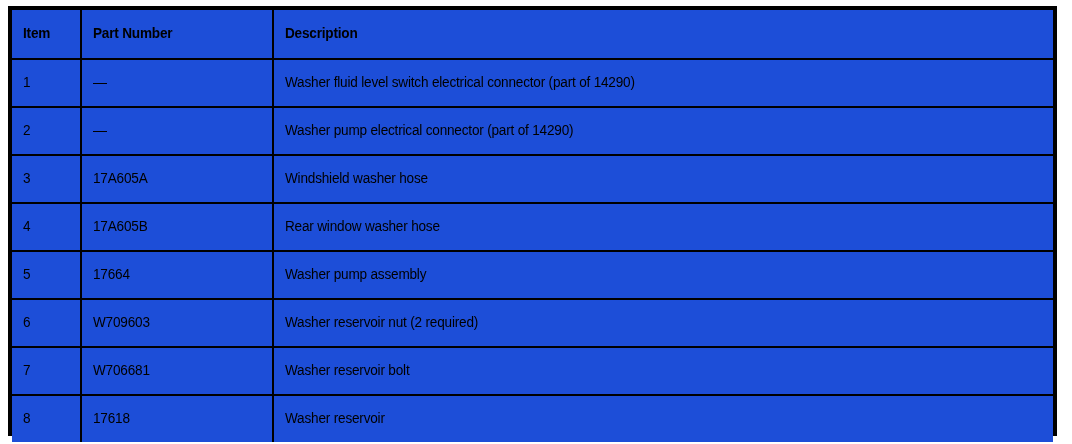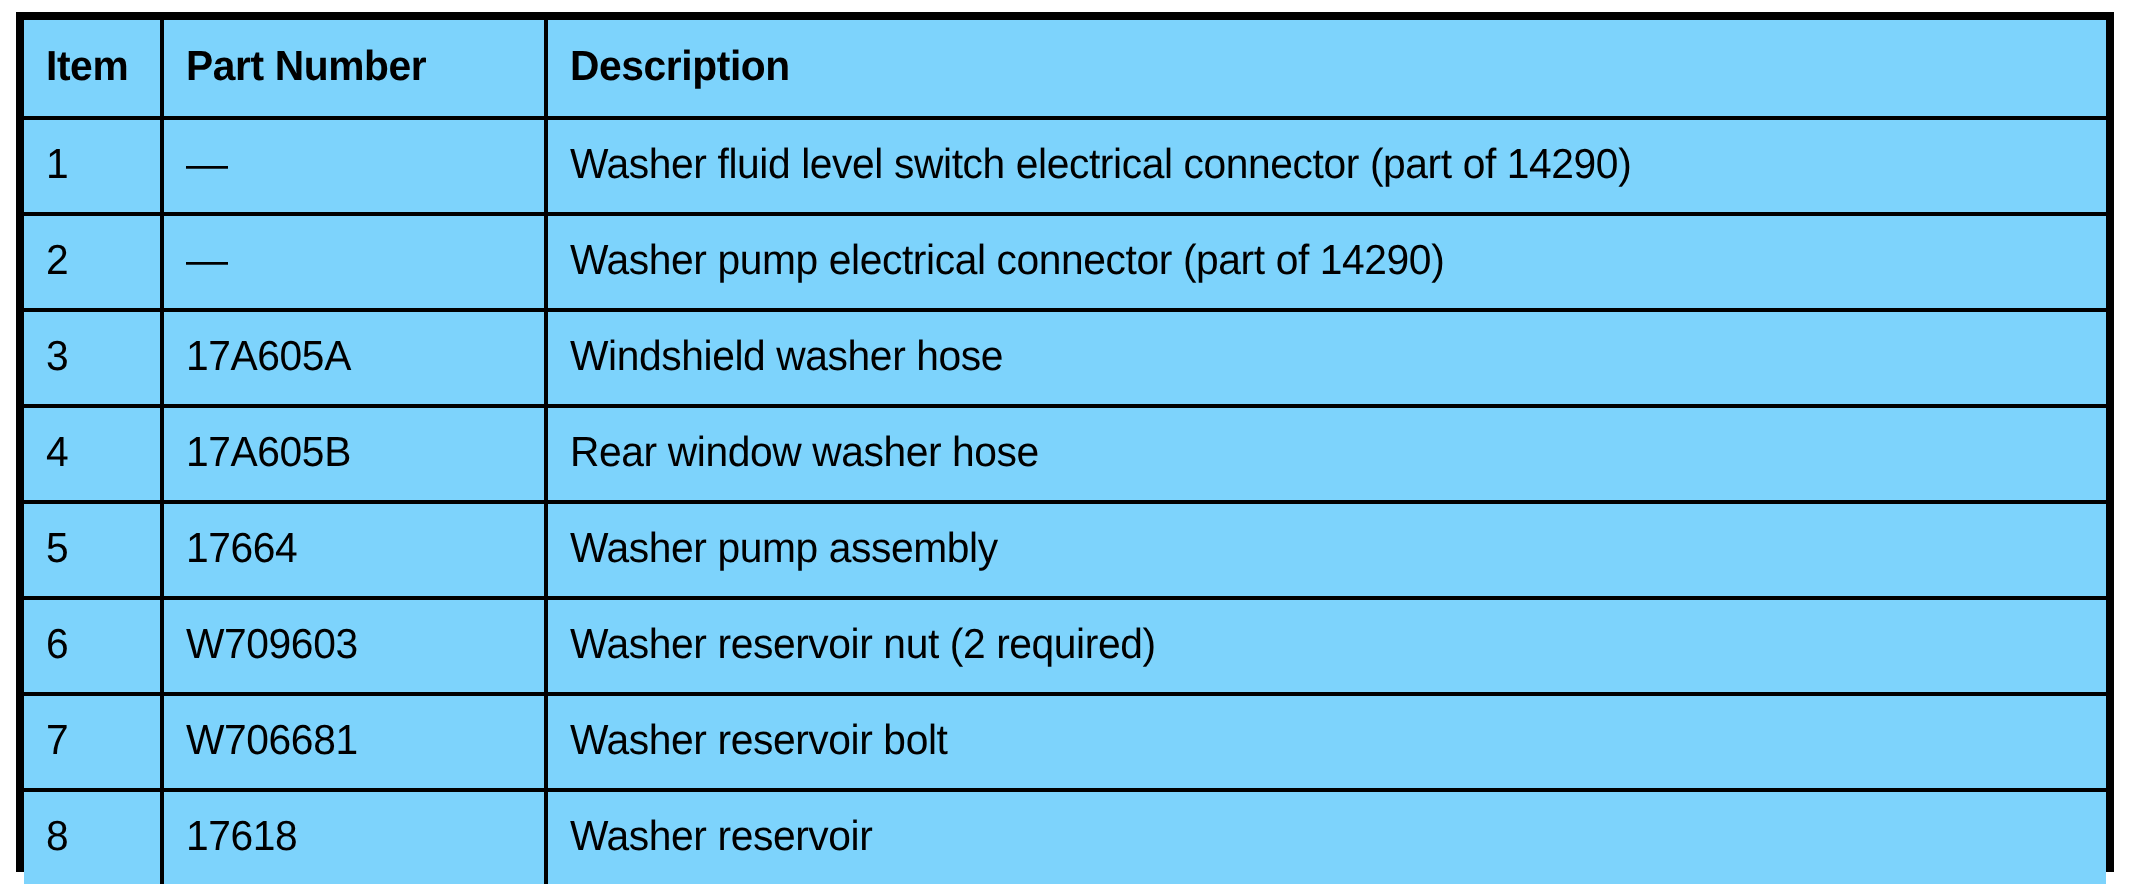--- a/index.html
+++ b/index.html
@@ -39,27 +39,27 @@
   table.parts-table col.col-description { width: auto; }
 
   table.parts-table th,
   table.parts-table td {
     border: 0;
     border-right: 2px solid #000000;
     border-bottom: 2px solid #000000;
     padding: 0 0 0 11px;
     text-align: left;
     vertical-align: middle;
-    font-size: 21px;
+    font-size: 14px;
     line-height: 1.08;
     letter-spacing: -0.2px;
     white-space: nowrap;
     overflow: hidden;
     height: 46px;
-    background: #7dd3fc;
+    background: #1d4ed8;
   }
 
   table.parts-table th:last-child,
   table.parts-table td:last-child {
     border-right: 0;
   }
 
   table.parts-table tbody tr:last-child td {
     border-bottom: 0;
   }

